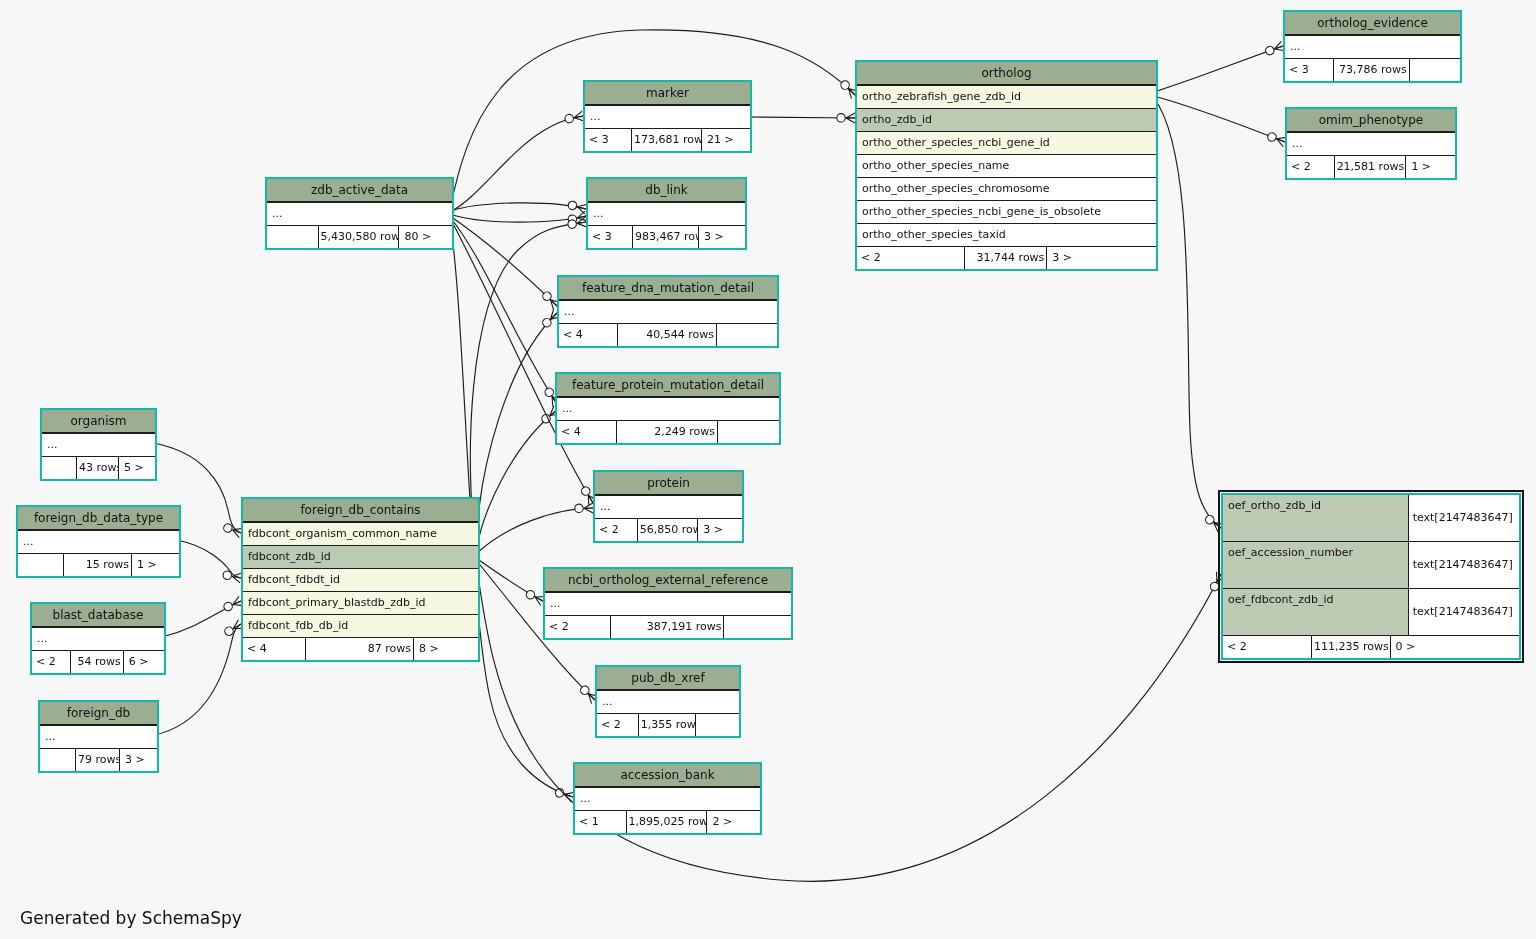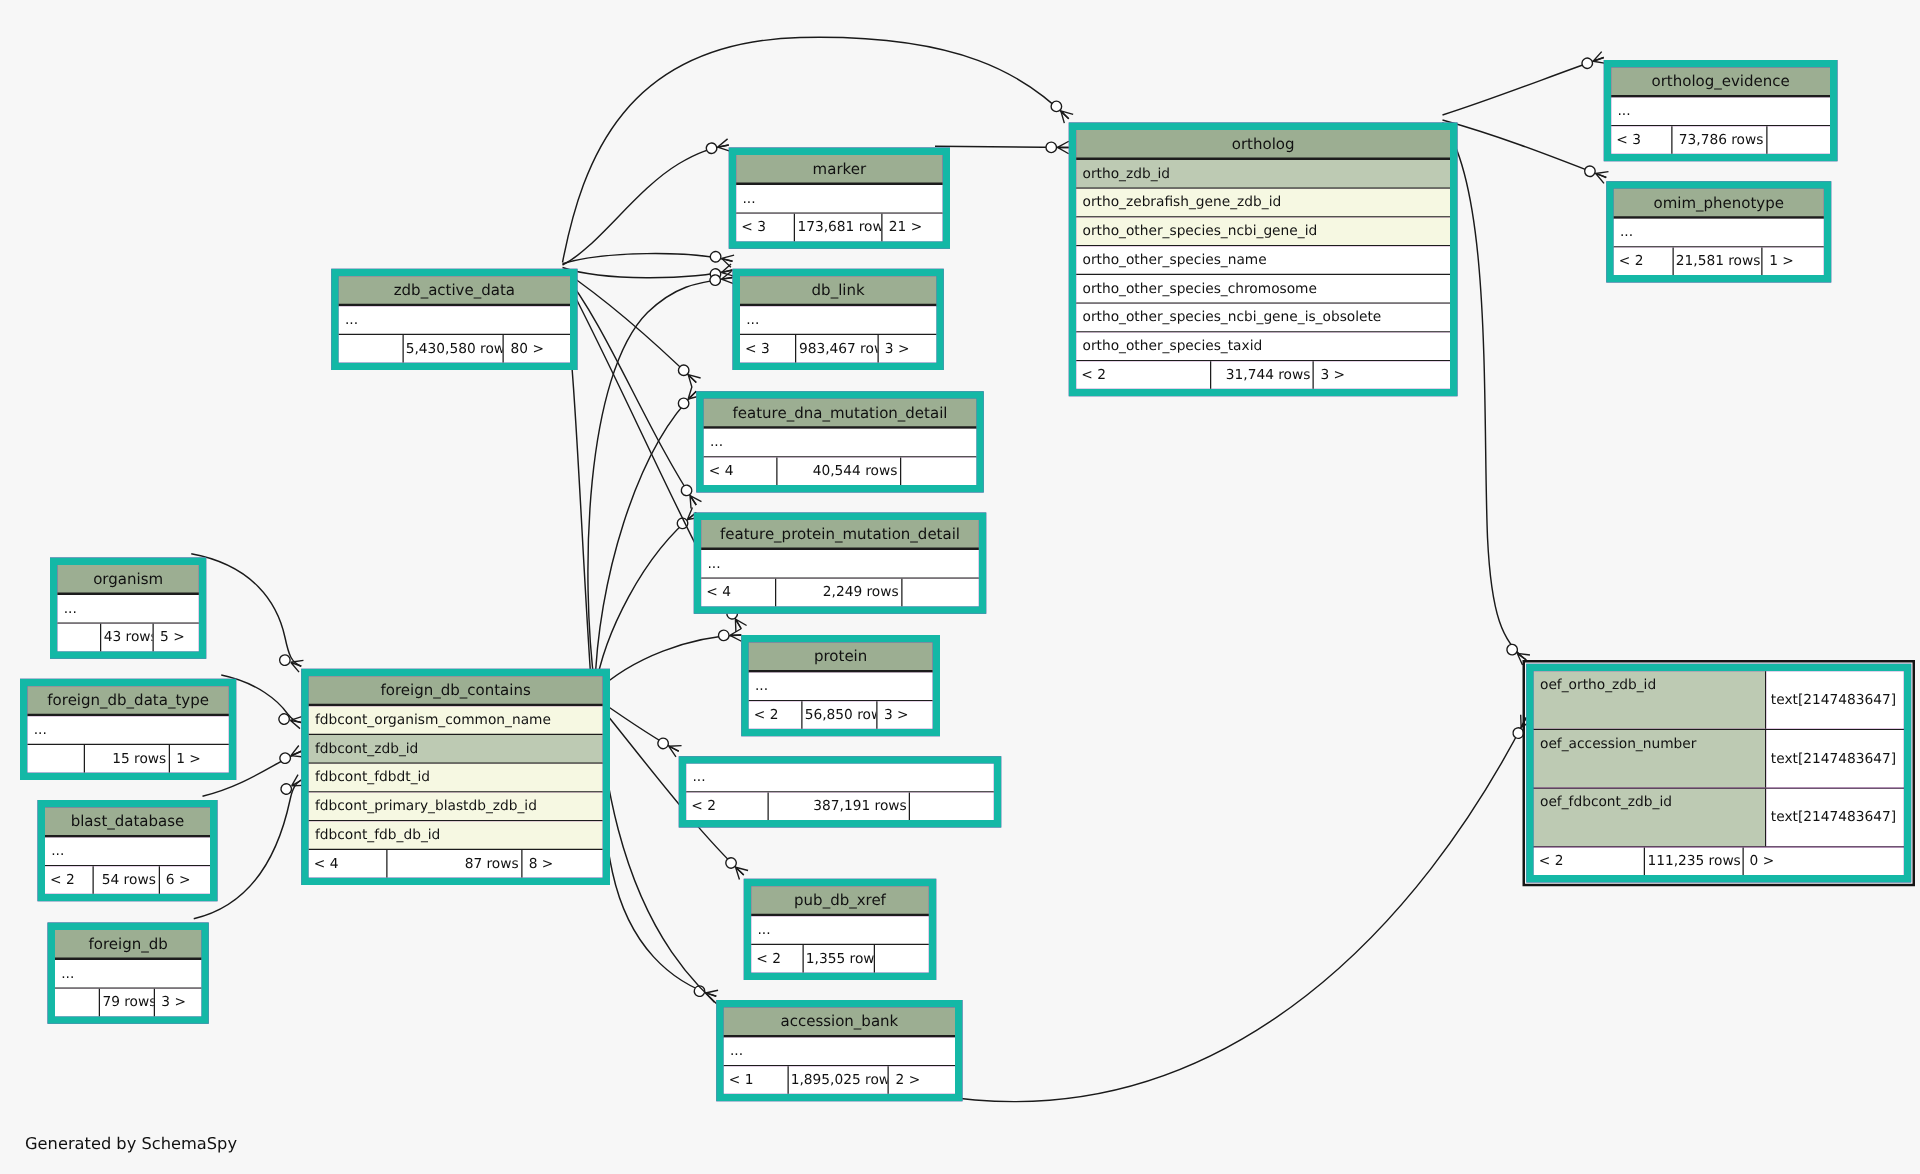--- a/index.html
+++ b/index.html
@@ -5,22 +5,22 @@
   html,body{margin:0;padding:0}
   body{
     width:1536px;height:939px;position:relative;overflow:hidden;
     background:var(--c-bg,#f7f7f7);
     font-family:"DejaVu Sans","Liberation Sans",sans-serif;
     color:#111;
   }
   #edges{position:absolute;left:0;top:0;z-index:1}
   .edge{fill:none;stroke:#1a1a1a;stroke-width:1.15px}
   .tbl{
-    position:absolute;z-index:2;background:#a21caf;
-    border:6px solid #14b8a6;font-size:11px;margin-top:38px;
+    position:absolute;z-index:2;background:#b91c1c;
+    border:2px solid #14b8a6;font-size:11px;
   }
   .tbl.main{outline:2px solid #141414;outline-offset:1.5px}
   .thead{
     background:var(--c-header,#9cae92);
     border-bottom:2px solid #1c1c1c;
     text-align:center;padding:4px 6px;line-height:14px;font-size:12px;
     white-space:nowrap;overflow:hidden;
   }
   .trow{
     border-bottom:1px solid #1c1c1c;background:#fff;
@@ -28,21 +28,21 @@
   }
   .pk{background:var(--c-pk,#bdcab3)}
   .fk{background:var(--c-fk,#f6f8e2)}
   .trow2{display:flex;border-bottom:1px solid #1c1c1c;line-height:14px}
   .trow2 .cname{flex:0 0 59%;padding:4px 5px;border-right:1px solid #1c1c1c;white-space:nowrap;overflow:hidden}
   .trow2 .ctype{flex:1;padding:16px 4px;background:#fff;white-space:nowrap;overflow:hidden}
   .tfoot{display:flex;background:#fff;line-height:14px}
   .tfoot .fc1{flex:0 0 23%;border-right:1px solid #1c1c1c;padding:4px 4px;text-align:left;white-space:nowrap}
   .tfoot .fc2{flex:1;padding:4px 2px;text-align:right;white-space:nowrap;overflow:hidden}
   .tfoot .fc3{flex:0 0 23%;border-left:1px solid #1c1c1c;padding:4px 5px;white-space:nowrap}
-  .footer-note{position:absolute;left:20px;top:908px;font-size:13px;z-index:2}
+  .footer-note{position:absolute;left:20px;top:908px;font-size:17px;z-index:2}
 </style>
 </head>
 <body>
 
 <svg id="edges" width="1536" height="939">
   <defs>
     <marker id="crowfoot" markerUnits="userSpaceOnUse" markerWidth="22" markerHeight="14" viewBox="-20 -7 22 14" refX="0" refY="0" orient="auto">
       <circle cx="-14" cy="0" r="4.2" fill="#ffffff" stroke="#1a1a1a" stroke-width="1.1"></circle>
       <path d="M-9,0 L0,-5 M-9,0 L0,0 M-9,0 L0,5" fill="none" stroke="#1a1a1a" stroke-width="1.1"></path>
     </marker>
@@ -180,20 +180,21 @@
   <div class="thead">protein</div>
   <div class="trow">...</div>
   <div class="tfoot">
     <span class="fc1">&lt; 2</span>
     <span class="fc2">56,850 rows</span>
     <span class="fc3">3 &gt;</span>
   </div>
 </div>
 
 <div class="tbl" style="left:543px;top:567px;width:246px">
+  <div class="thead">ncbi_ortholog_external_reference</div>
   <div class="trow">...</div>
   <div class="tfoot">
     <span class="fc1">&lt; 2</span>
     <span class="fc2">387,191 rows</span>
     <span class="fc3"></span>
   </div>
 </div>
 
 <div class="tbl" style="left:595px;top:665px;width:142px">
   <div class="thead">pub_db_xref</div>
@@ -210,22 +211,22 @@
   <div class="trow">...</div>
   <div class="tfoot">
     <span class="fc1">&lt; 1</span>
     <span class="fc2">1,895,025 rows</span>
     <span class="fc3">2 &gt;</span>
   </div>
 </div>
 
 <div class="tbl" style="left:855px;top:60px;width:299px">
   <div class="thead">ortholog</div>
+  <div class="trow fk">ortho_zebrafish_gene_zdb_id</div>
   <div class="trow pk">ortho_zdb_id</div>
-  <div class="trow fk">ortho_zebrafish_gene_zdb_id</div>
   <div class="trow fk">ortho_other_species_ncbi_gene_id</div>
   <div class="trow">ortho_other_species_name</div>
   <div class="trow">ortho_other_species_chromosome</div>
   <div class="trow">ortho_other_species_ncbi_gene_is_obsolete</div>
   <div class="trow">ortho_other_species_taxid</div>
   <div class="tfoot">
     <span class="fc1" style="flex-basis:33%">&lt; 2</span>
     <span class="fc2">31,744 rows</span>
     <span class="fc3" style="flex-basis:33%">3 &gt;</span>
   </div>

